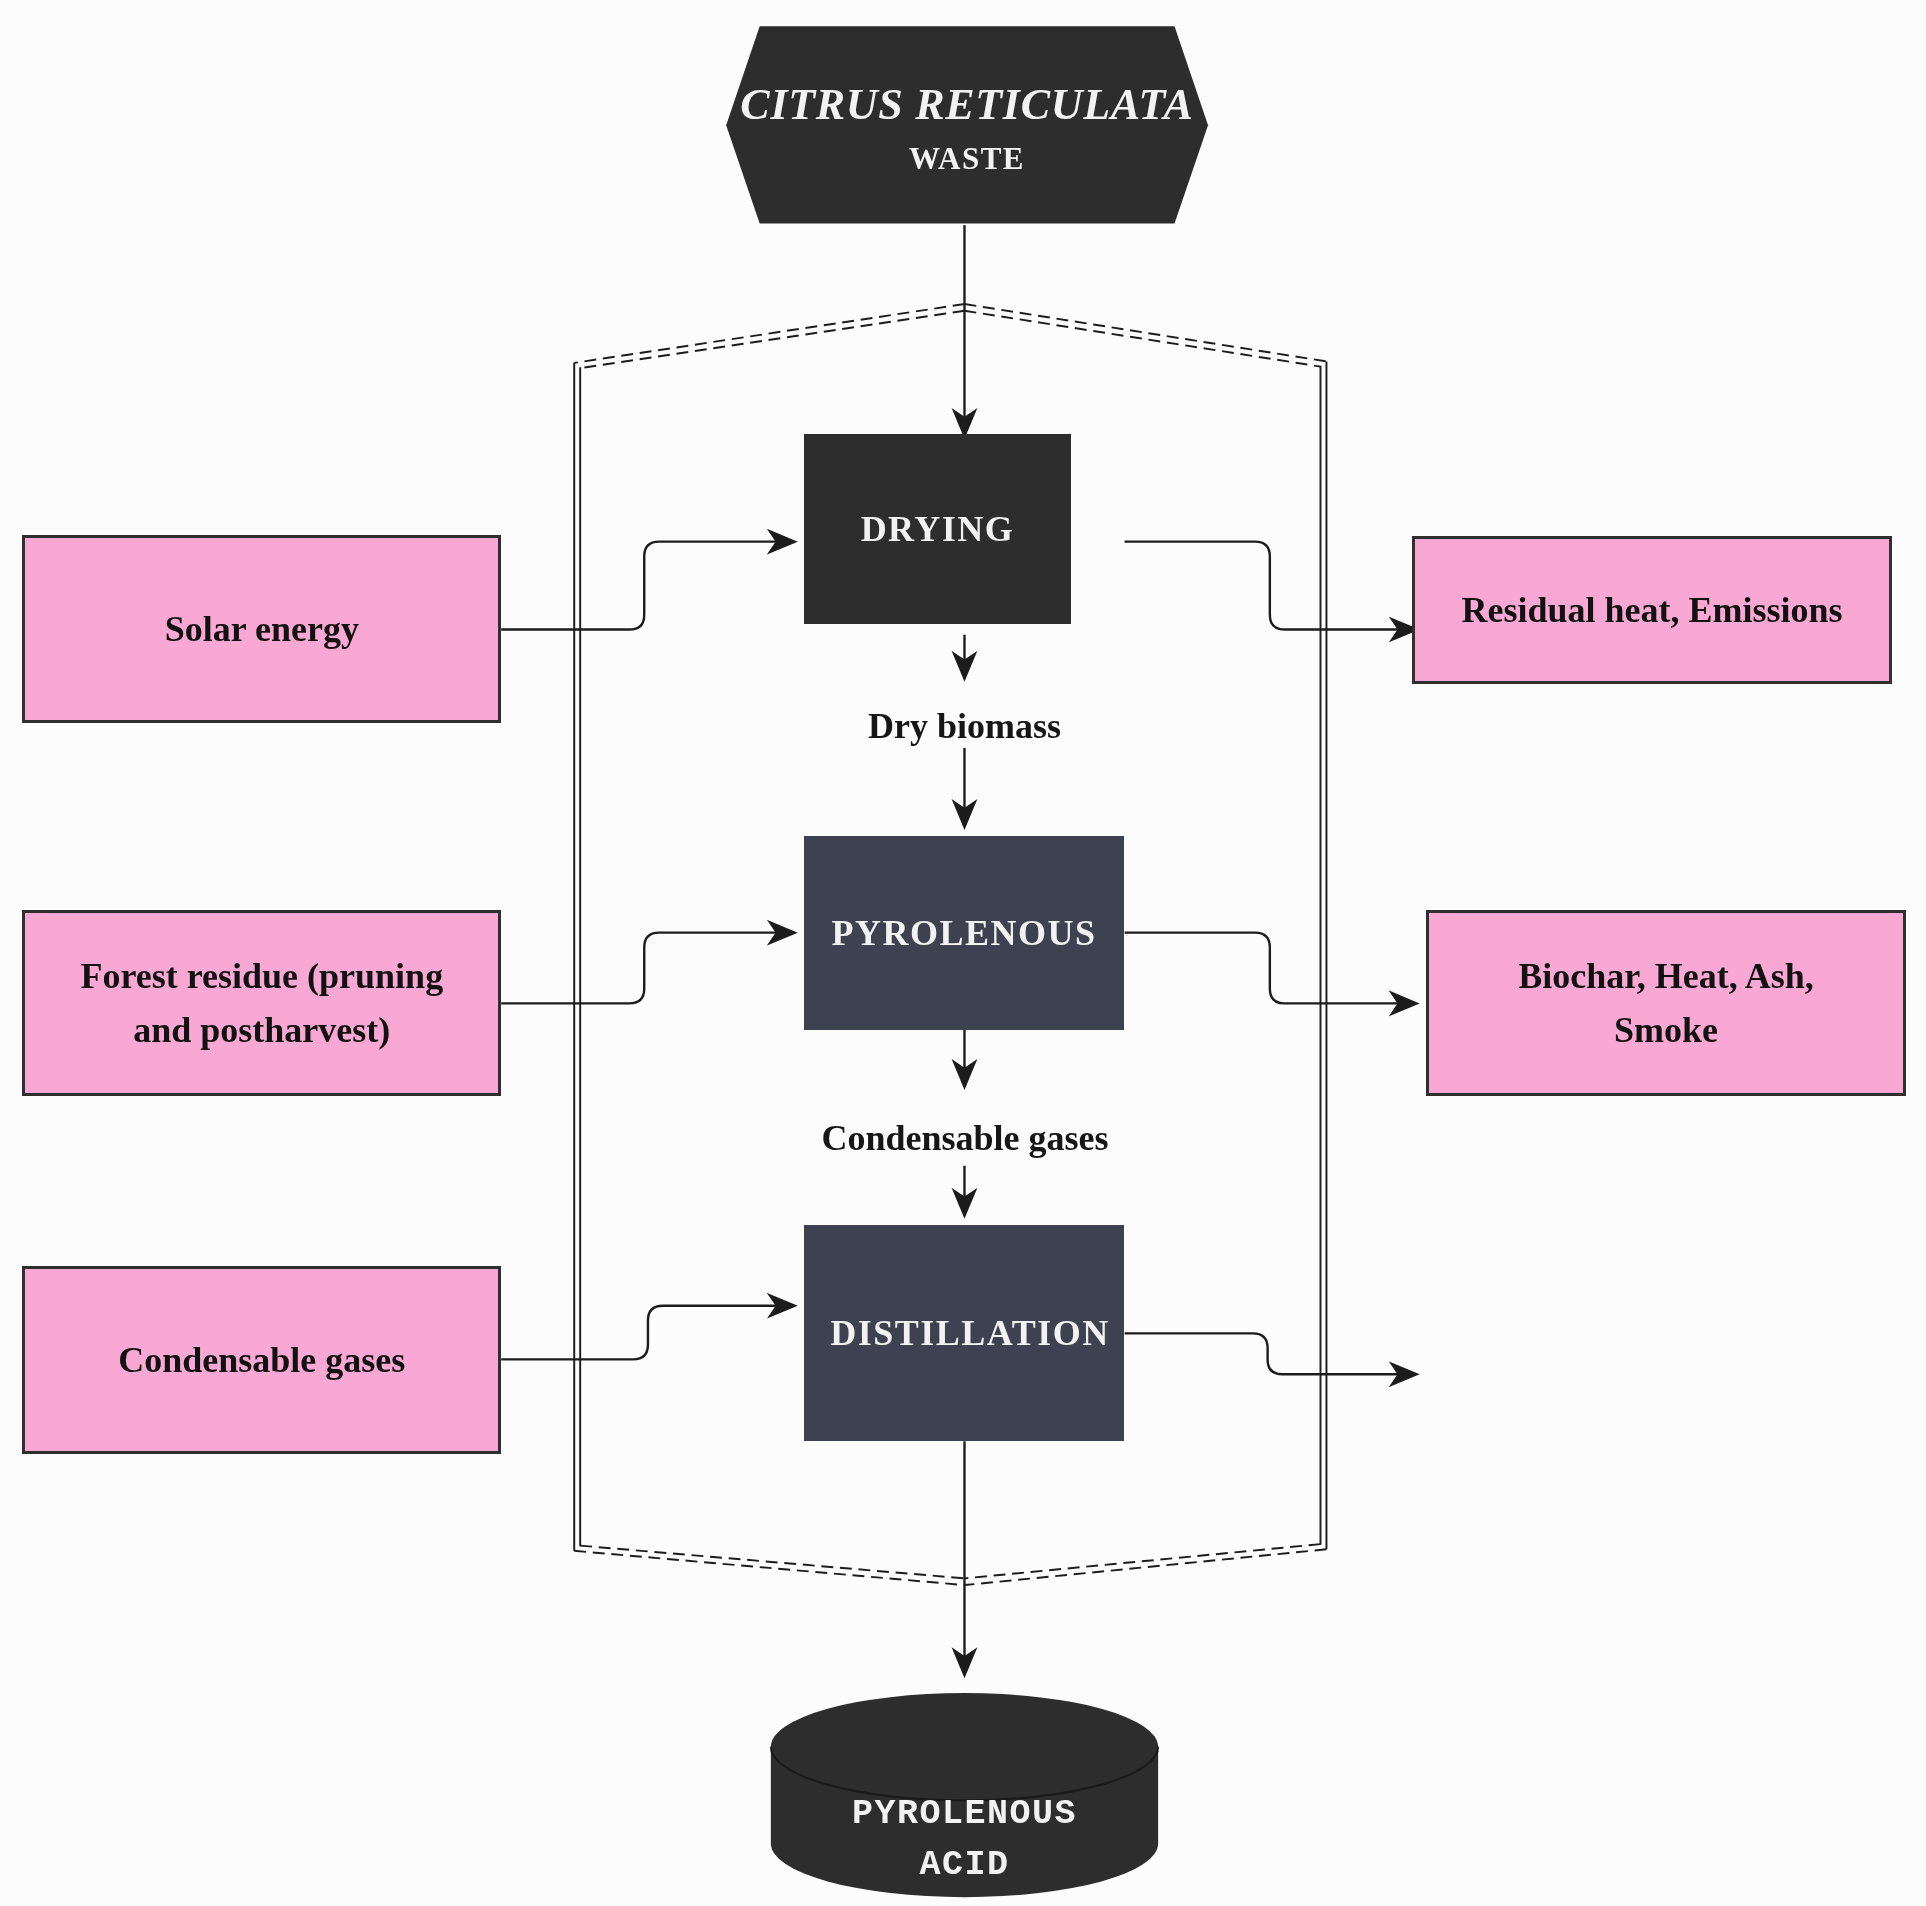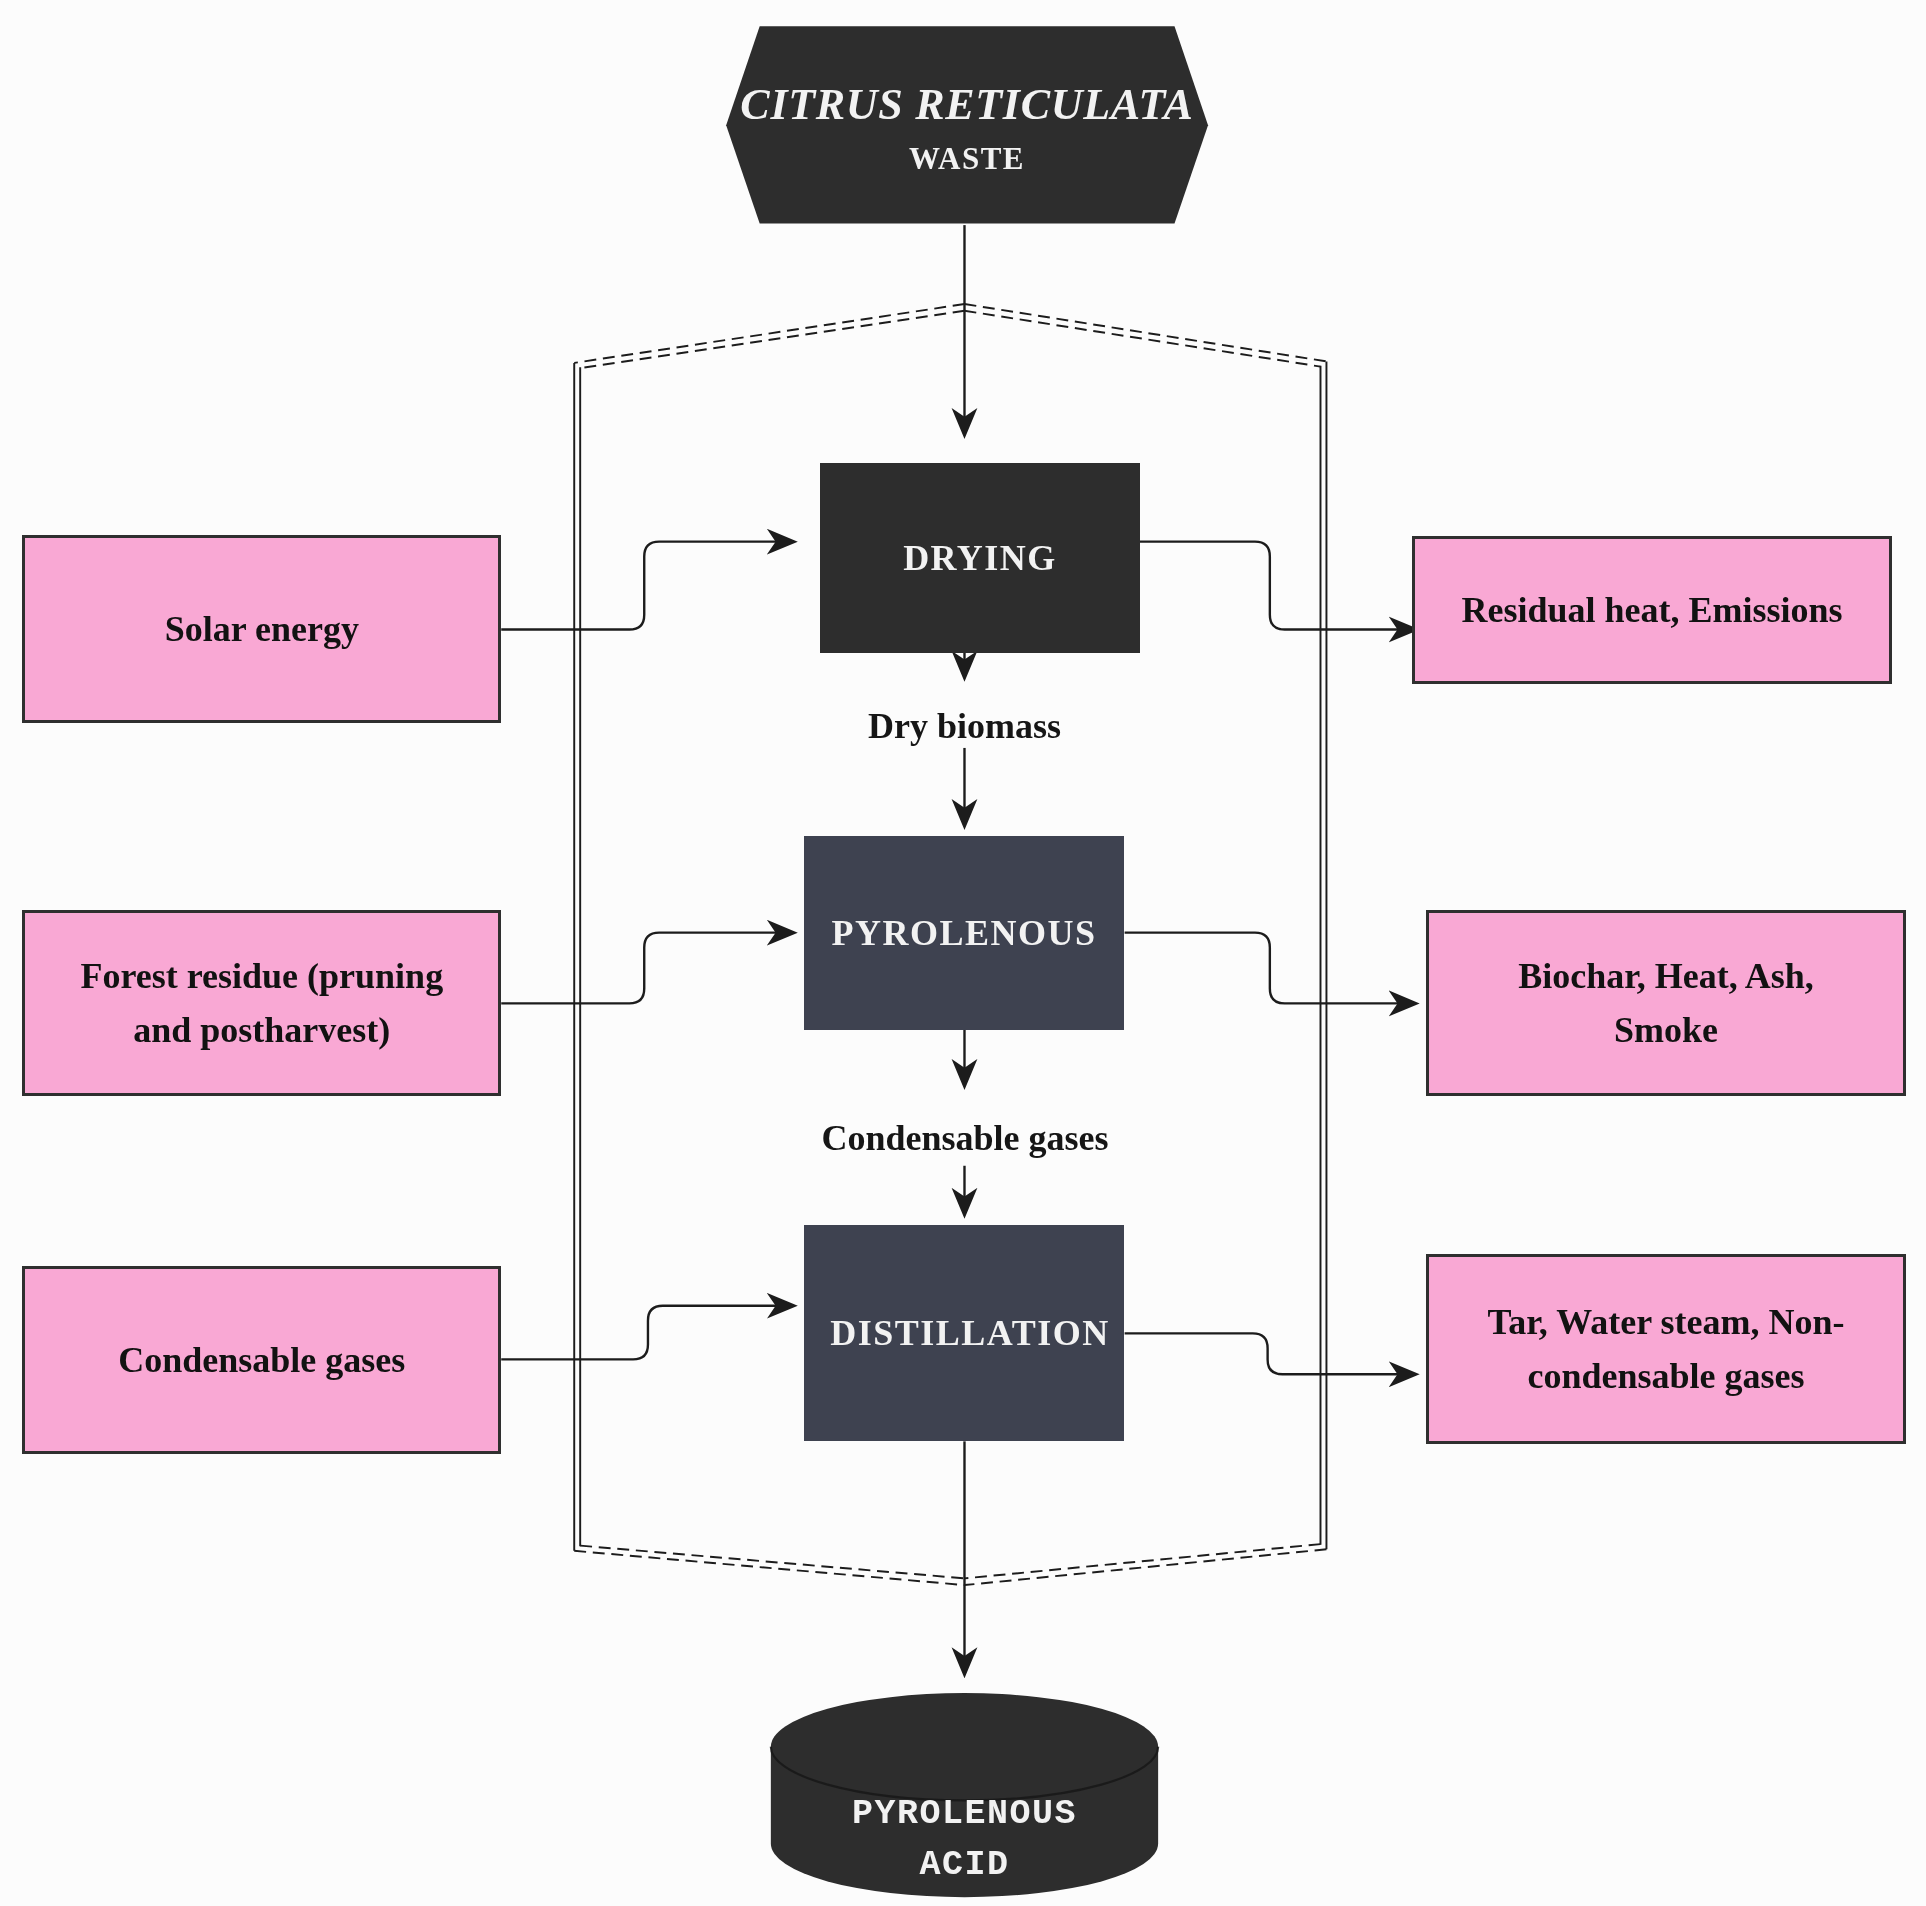--- a/index.html
+++ b/index.html
@@ -121,21 +121,21 @@
       <ellipse cx="1295" cy="2345" rx="260" ry="72" fill="#2d2d2d"></ellipse>
       <path d="M1035,2345 A260,72 0 0 0 1555,2345" fill="none" stroke="#171717" stroke-width="3" opacity="0.85"></path>
     </g>
   </svg>
 
   <div class="overlay-label" style="left:726px; top:30px; width:482px; height:195px;">
     <span class="hex-line1">CITRUS RETICULATA</span>
     <span class="hex-line2">WASTE</span>
   </div>
 
-  <div class="node proc proc-dark" style="left:804px; top:463px; width:320px; height:190px;margin-left:16px;">
+  <div class="node proc proc-dark" style="left:804px; top:434px; width:267px; height:190px;">
     <span>DRYING</span>
   </div>
   <div class="node proc proc-slate" style="left:804px; top:836px; width:320px; height:194px;">
     <span>PYROLENOUS</span>
   </div>
   <div class="node proc proc-slate" style="left:804px; top:1225px; width:320px; height:216px;padding-left:12px;">
     <span>DISTILLATION</span>
   </div>
 
   <div class="node io-box" style="left:22.3px; top:535px; width:479px; height:188px;">
@@ -147,23 +147,20 @@
   <div class="node io-box" style="left:22.3px; top:1266px; width:479px; height:188px;">
     <span>Condensable gases</span>
   </div>
 
   <div class="node io-box" style="left:1412px; top:536px; width:480px; height:148px;">
     <span>Residual heat, Emissions</span>
   </div>
   <div class="node io-box" style="left:1426px; top:910px; width:480px; height:186px;">
     <span>Biochar, Heat, Ash, Smoke</span>
   </div>
-  <div class="node io-box" style="left:1426px; top:1254px; width:480px; height:190px;">
-    <span>Tar, Water steam, Non-condensable gases</span>
-  </div>
 
   <div class="flow-label" style="left:797px; top:699px; width:335px; height:54px;">
     <span>Dry biomass</span>
   </div>
   <div class="flow-label" style="left:760px; top:1111px; width:410px; height:54px;">
     <span>Condensable gases</span>
   </div>
 
   <div class="overlay-label" style="left:771px; top:1780px; width:387px; height:119px;font-family:Liberation Mono, monospace;">
     <span class="cyl-line">PYROLENOUS</span>

